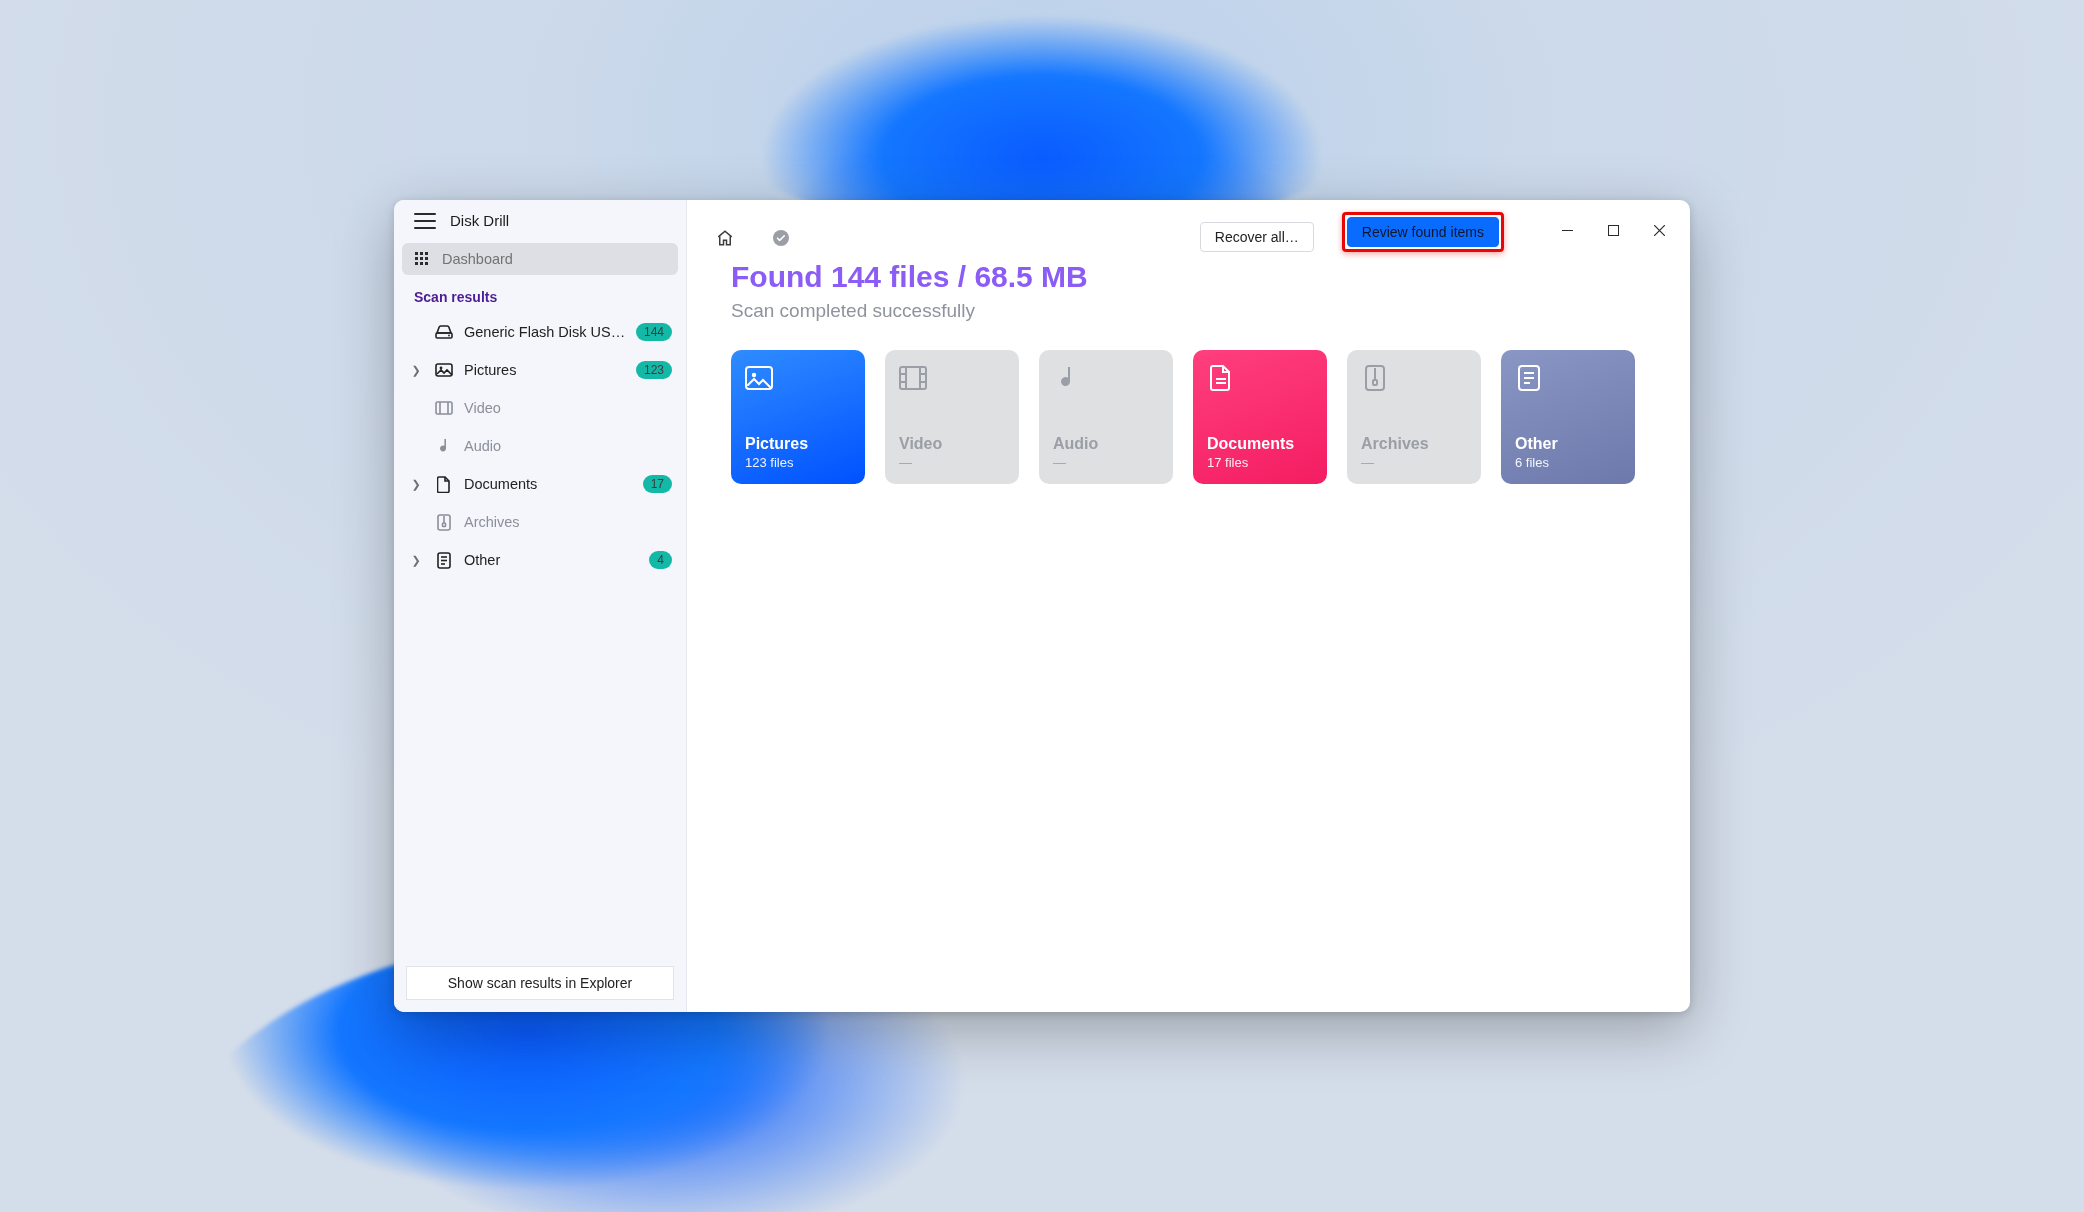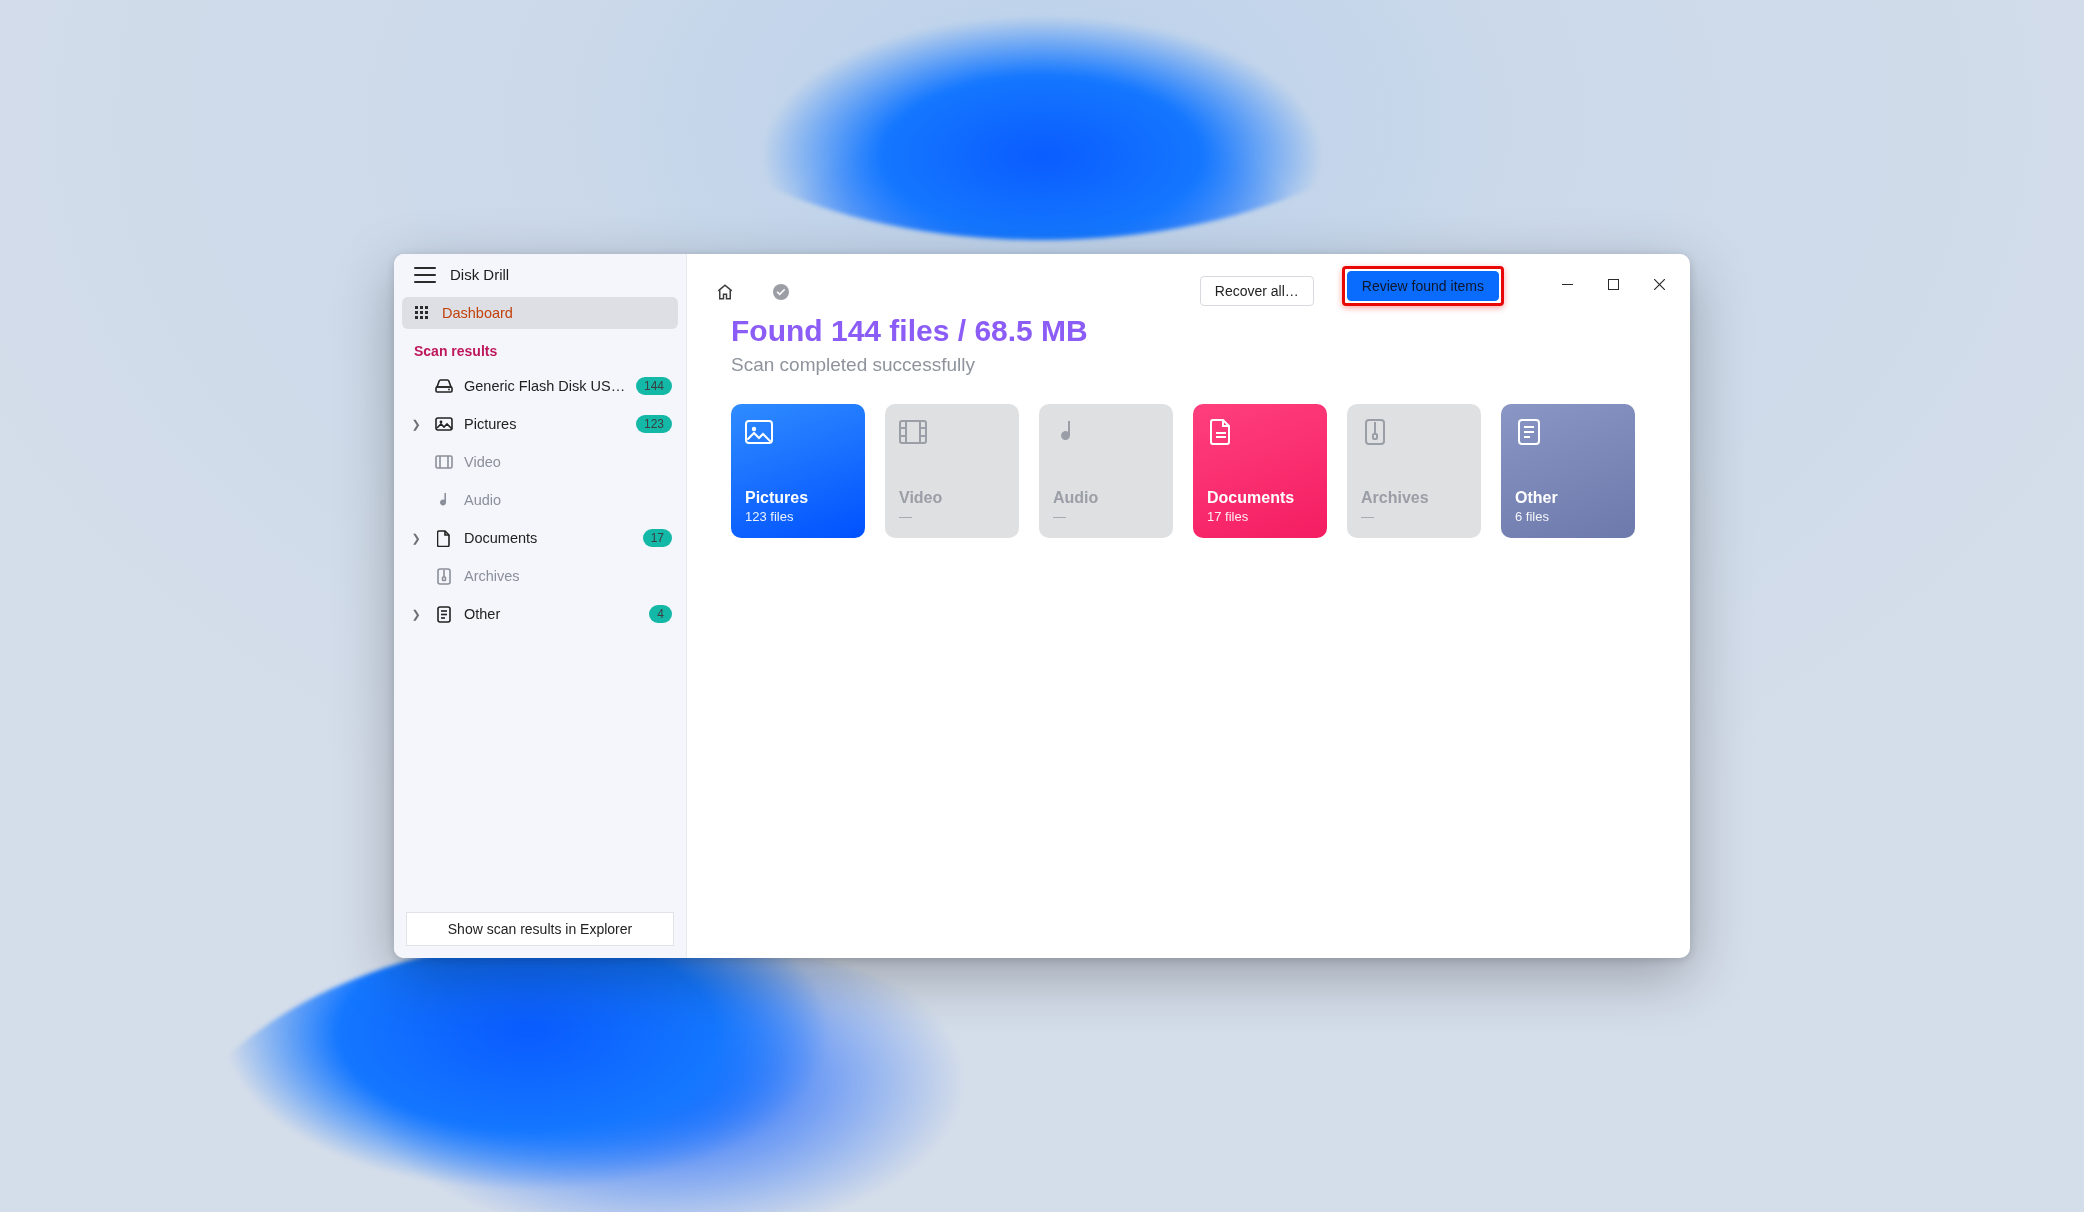--- a/index.html
+++ b/index.html
@@ -31,21 +31,21 @@
     width: 900px; height: 500px;
     background:
       radial-gradient(420px 220px at 40% 20%, #0a5cff 0%, #1477ff 45%, rgba(20,119,255,0) 72%),
       radial-gradient(420px 220px at 55% 30%, #0a5cff 0%, rgba(10,92,255,0) 72%);
     filter: blur(2px);
     border-radius: 50%;
   }
 
   .window {
     width: 1296px;
-    height: 704px;
+    height: 812px;
     background: #ffffff;
     border-radius: 10px;
     box-shadow: 0 18px 60px rgba(0,0,0,0.28), 0 2px 8px rgba(0,0,0,0.15);
     display: flex;
     overflow: hidden;
     position: relative;
     z-index: 10;
   }
 
   
@@ -71,30 +71,30 @@
   .hamburger span { height: 2px; background: #2b2b2b; border-radius: 1px; }
   .app-title { font-size: 15px; color: #1b1b1b; }
 
   .nav { padding: 0 8px; }
   .nav-item {
     display: flex; align-items: center; gap: 12px;
     height: 32px;
     padding: 0 12px;
     border-radius: 6px;
     font-size: 14.5px;
-    color: #c2410c;
+    color: #737373;
     cursor: pointer;
     position: relative;
   }
   .nav-item.selected { background: #dddfe4; }
   .nav-section-label {
     padding: 14px 20px 8px 20px;
     font-size: 14px;
     font-weight: 600;
-    color: #be185d;
+    color: #4c1d95;
   }
   .tree { padding: 0 8px; }
   .tree-item {
     display: flex; align-items: center;
     height: 38px;
     padding: 0 6px 0 6px;
     font-size: 14.5px;
     color: #222;
     border-radius: 6px;
     cursor: pointer;

